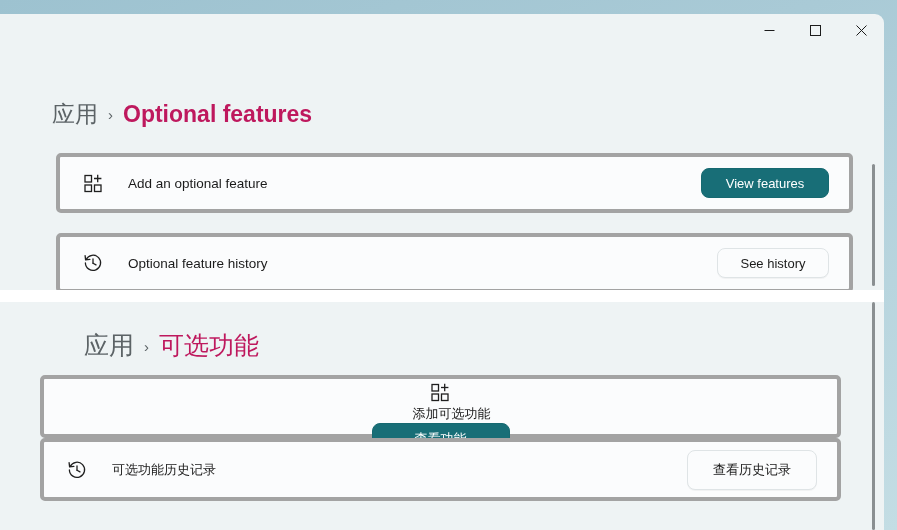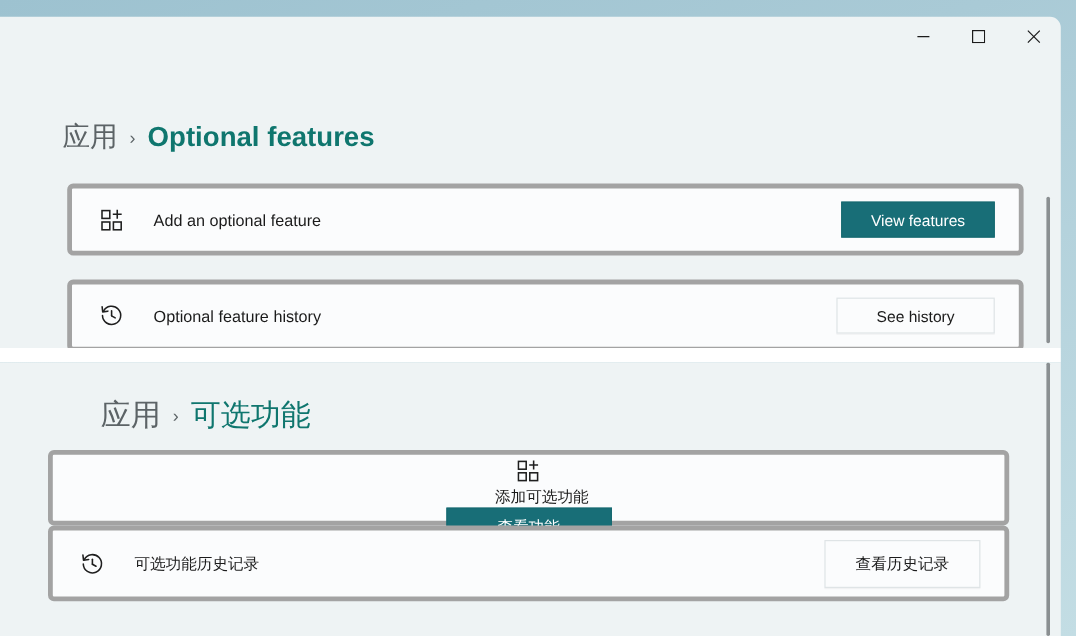--- a/index.html
+++ b/index.html
@@ -83,21 +83,21 @@
     font-weight: 400;
   }
   .crumb-sep {
     color: #5c6366;
     font-size: 15px;
     font-weight: 400;
     position: relative;
     top: -2px;
   }
   .crumb-current {
-    color: #0f766e;
+    color: #be185d;
     font-weight: 700;
   }
 
   
   .card {
     background: #fbfcfd;
     border: 4px solid #a3a3a3;
     border-radius: 5px;
     box-sizing: border-box;
     display: flex;
@@ -118,21 +118,21 @@
     margin-left: 22px;
     font-size: 13.5px;
     color: #1b1b1b;
     flex: 1 1 auto;
     white-space: nowrap;
   }
   .card-label.cjk { font-size: 13px; }
 
   .btn {
     box-sizing: border-box;
-    border-radius: 0;
+    border-radius: 8px;
     font-size: 13px;
     display: flex;
     align-items: center;
     justify-content: center;
     white-space: nowrap;
     flex: 0 0 auto;
   }
   .btn-accent {
     background: #186e77;
     border: 1px solid #176971;
@@ -157,21 +157,21 @@
     width: 3px;
     border-radius: 2px;
     background: #8a8f91;
   }
 
   
   #window-english .breadcrumb { position: absolute; left: 52px; top: 85px; }
   #window-english #card-add     { position: absolute; left: 56px; top: 139px; width: 797px; height: 60px; }
   #window-english #card-history { position: absolute; left: 56px; top: 219px; width: 797px; height: 60px; }
   #window-english .btn-accent  { width: 128px; height: 30px; }
-  #window-english .btn-plain   { width: 132px; height: 30px; }
+  #window-english .btn-plain   { width: 112px; height: 30px; }
   #window-english .scroll-track { right: 4px; top: 137px; bottom: 0; }
   #window-english .scroll-thumb { top: 13px; bottom: 4px; }
 
   
   #window-chinese .breadcrumb { position: absolute; left: 84px; top: 27px; font-size: 25px; }
   #window-chinese .crumb-current { font-weight: 400; }
   #window-chinese #card-add-cn     { position: absolute; left: 40px; top: 73px; width: 801px; height: 63px; flex-direction: column; }
   #window-chinese #card-history-cn { position: absolute; left: 40px; top: 136px; width: 801px; height: 63px; }
   #window-chinese .btn-accent  { width: 138px; height: 32px; }
   #window-chinese .btn-plain   { width: 130px; height: 40px; }

